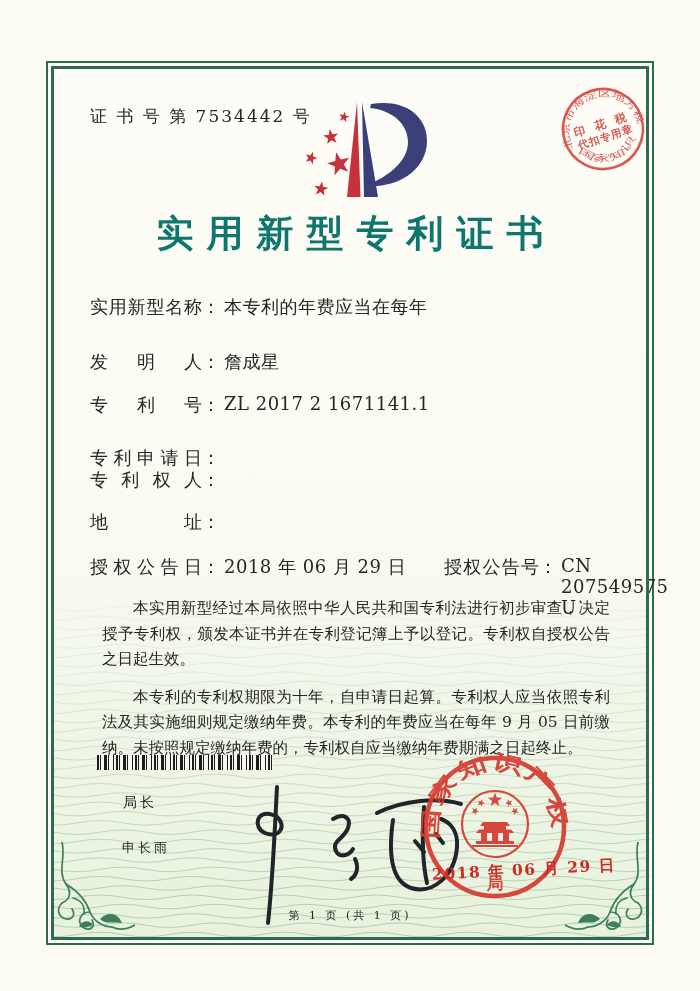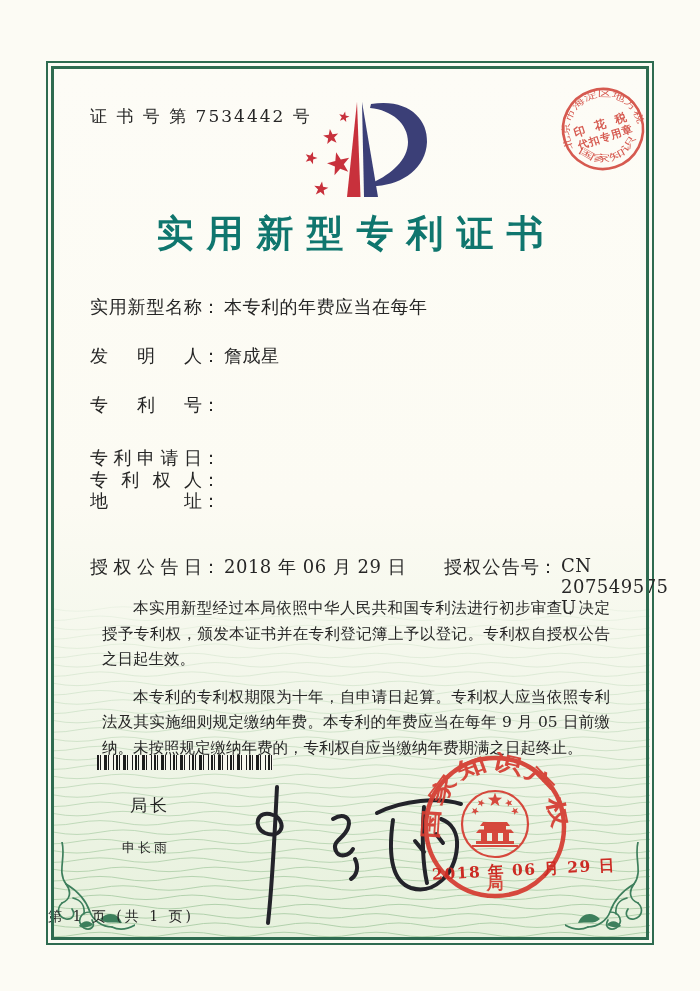--- a/index.html
+++ b/index.html
@@ -44,31 +44,31 @@
   .paras{position:absolute;left:42px;top:521px;width:532px;font-size:15.5px;line-height:25.5px;text-align:justify;}
   .paras p{margin:12px;text-indent:2em;}
 
   .barcode{
     position:absolute;left:49px;top:692px;width:176px;height:15px;z-index:3;
     background:repeating-linear-gradient(90deg,
       #1c1c1c 0 2px,#f7f6ee 2px 3px,#1c1c1c 3px 4px,#f7f6ee 4px 7px,
       #1c1c1c 7px 10px,#f7f6ee 10px 11px,#1c1c1c 11px 12px,#f7f6ee 12px 16px,
       #1c1c1c 16px 17px,#f7f6ee 17px 19px);
   }
-  .sig-title{position:absolute;left:82px;top:731px;font-size:17px;letter-spacing:3px;z-index:3;}
+  .sig-title{position:absolute;left:75px;top:731px;font-size:14px;letter-spacing:3px;z-index:3;}
   .sig-name{position:absolute;left:74px;top:776px;font-size:13px;letter-spacing:3px;z-index:3;}
   .sig-script{position:absolute;left:195px;top:710px;width:240px;height:168px;z-index:3;}
 
   .seal{position:absolute;left:372px;top:689px;width:150px;height:150px;z-index:4;opacity:.93;}
   .seal-date{
     position:absolute;left:384px;top:797px;z-index:4;color:#cc2b24;font-size:15.5px;
     font-weight:600;letter-spacing:1.5px;transform:rotate(-3deg);
   }
   .stamp{position:absolute;left:509px;top:20px;width:92px;height:92px;z-index:4;opacity:.9;}
-  .footer{position:absolute;left:0;top:845px;width:100%;font-size:14px;letter-spacing:3px;z-index:3;}
+  .footer{position:absolute;left:0;top:845px;width:100%;text-align:center;font-size:11px;letter-spacing:3px;z-index:3;}
 </style>
 </head>
 <body>
 
 <div class="page">
   <div class="cert">
     <div class="cert-bg"></div>
 
     <svg class="waves" id="waves" viewBox="0 0 596 338" preserveAspectRatio="none">
         <path d="M-46 6 q23 -4.5 46 0 t46 0 t46 0 t46 0 t46 0 t46 0 t46 0 t46 0 t46 0 t46 0 t46 0 t46 0 t46 0 t46 0 t46 0 t46 0" fill="none" stroke="#9fc69b" stroke-width="1" opacity="0.12"></path>
@@ -155,38 +155,39 @@
         </g>
       </svg>
 
       <div class="title">实用新型专利证书</div>
 
       <div class="frow" style="top:232px">
         <span class="lbl">实用新型名称</span>
           <span class="colon">：</span>
           <span class="val">本专利的年费应当在每年</span>
       </div>
-      <div class="frow" style="top:281px">
+      <div class="frow" style="top:287px">
         <span class="lbl">发明人</span>
           <span class="colon">：</span>
           <span class="val">詹成星</span>
       </div>
       <div class="frow" style="top:330px">
         <span class="lbl">专利号</span>
           <span class="colon">：</span>
+          <span class="val">ZL 2017 2 1671141.1</span>
       </div>
       <div class="frow" style="top:383px">
         <span class="lbl">专利申请日</span>
           <span class="colon">：</span>
       </div>
       <div class="frow" style="top:405px">
         <span class="lbl">专利权人</span>
           <span class="colon">：</span>
       </div>
-      <div class="frow" style="top:426px">
+      <div class="frow" style="top:447px">
         <span class="lbl">地址</span>
           <span class="colon">：</span>
       </div>
       <div class="frow" style="top:492px;width:532px">
         <span class="lbl">授权公告日</span>
           <span class="colon">：</span>
           <span class="val">2018 年 06 月 29 日</span>
         <span class="pair2">
           <span class="lbl">授权公告号</span>
             <span class="colon">：</span>

